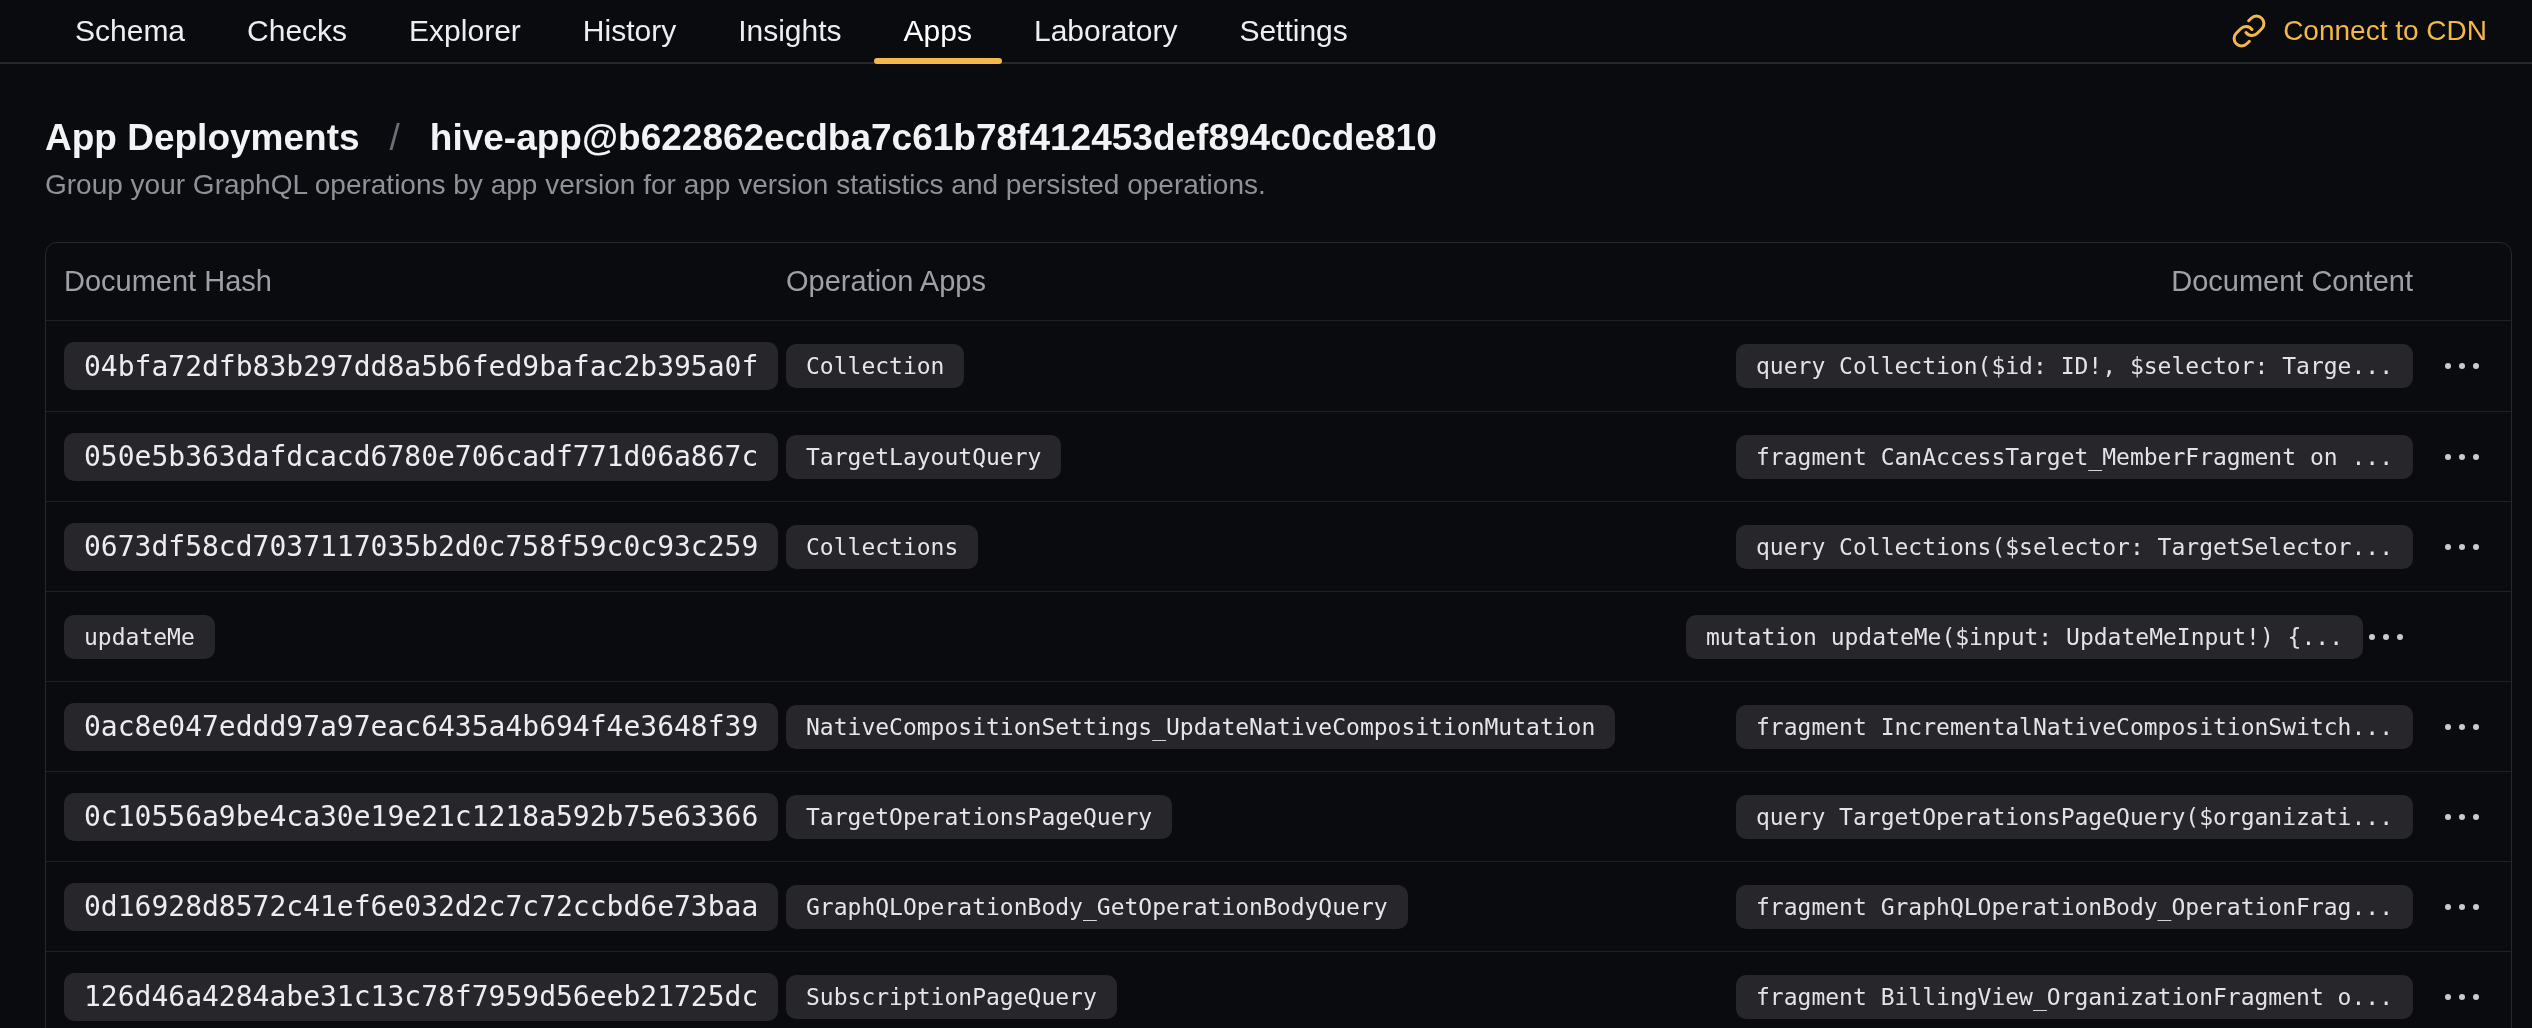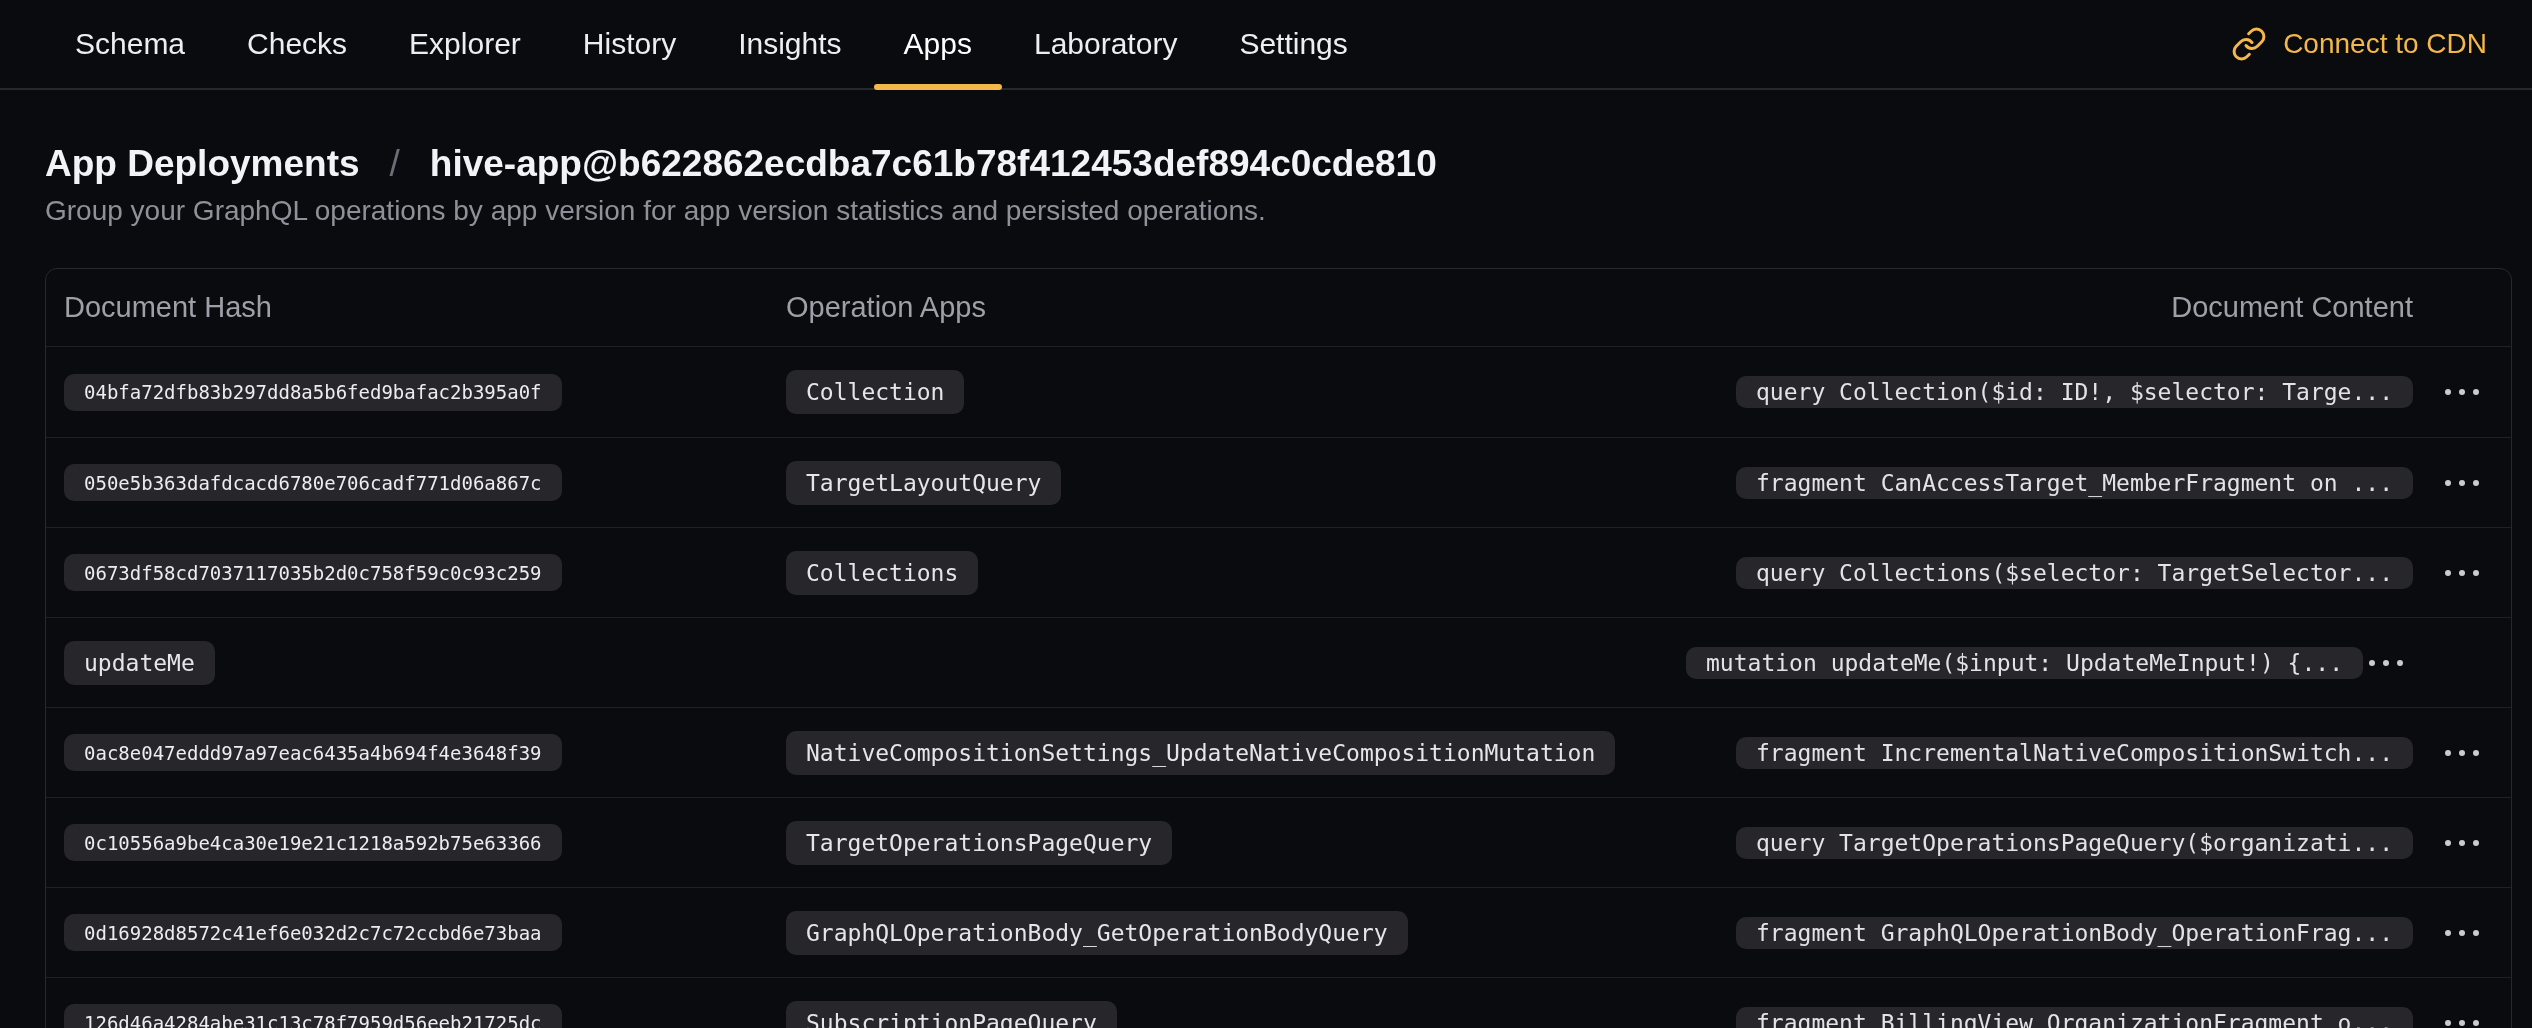--- a/index.html
+++ b/index.html
@@ -15,21 +15,21 @@
   *{box-sizing:border-box;}
   html,body{margin:0;padding:0;}
   body{
     width:2532px;height:1028px;overflow:hidden;
     background:var(--bg);
     font-family:"Liberation Sans", sans-serif;
     color:var(--txt);
   }
   
   .topnav{
-    height:90px;display:flex;align-items:center;
+    height:64px;display:flex;align-items:center;
     padding:0 45px 0 75px;
     border-bottom:2px solid var(--border);
     background:var(--bg);
   }
   .nav-items{display:flex;align-items:stretch;height:100%;}
   .nav-item{
     display:flex;align-items:center;
     margin-right:62px;position:relative;
     font-size:30px;color:#eceef1;cursor:pointer;white-space:nowrap;
   }
@@ -73,23 +73,23 @@
   }
   .thead .col-content{grid-column:3 / span 2;text-align:right;padding-right:76px;}
   .row{height:90px;}
   .row + .row{border-top:1px solid var(--row-line);}
   .pill{
     display:inline-flex;align-items:center;
     background:var(--pill-bg);border-radius:10px;
     font-family:"DejaVu Sans Mono", monospace;
     white-space:nowrap;
   }
-  .pill.hash{height:37px;padding:0 20px;font-size:19px;color:#ededf0;}
+  .pill.hash{height:48px;padding:0 20px;font-size:28px;color:#ededf0;}
   .pill.op{height:44px;padding:0 20px;font-size:23px;color:#e6e6ea;}
-  .pill.content{height:32px;padding:16px 20px;font-size:23px;color:#e2e2e7;}
+  .pill.content{height:44px;padding:16px 20px;font-size:23px;color:#e2e2e7;}
   .cell{min-width:0;}
   .cell.content-cell{text-align:right;}
   .menu-cell{display:flex;justify-content:flex-end;padding-right:4px;}
   .menu-btn{
     display:flex;align-items:center;gap:8px;
     background:none;border:none;cursor:pointer;padding:10px 6px;
   }
   .menu-btn .dot{width:6px;height:6px;border-radius:50%;background:#c9cbd0;}
 </style>
 </head>

